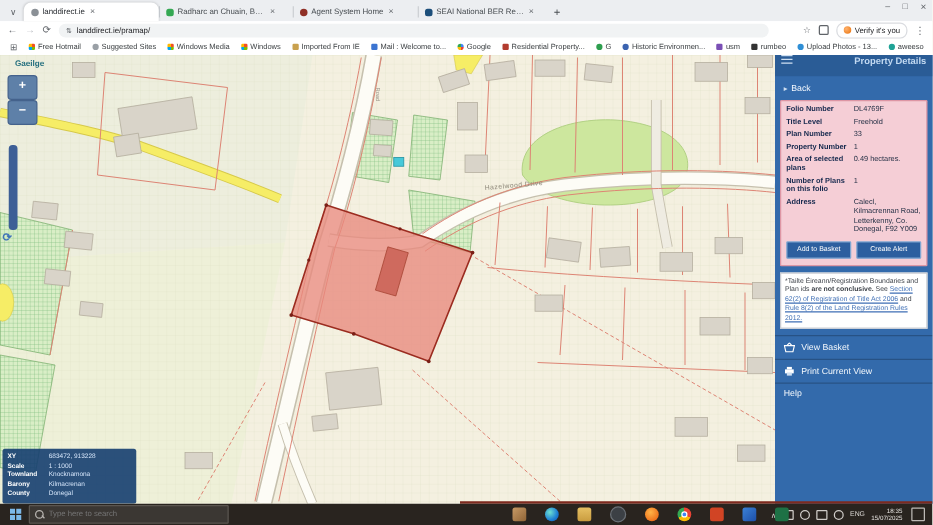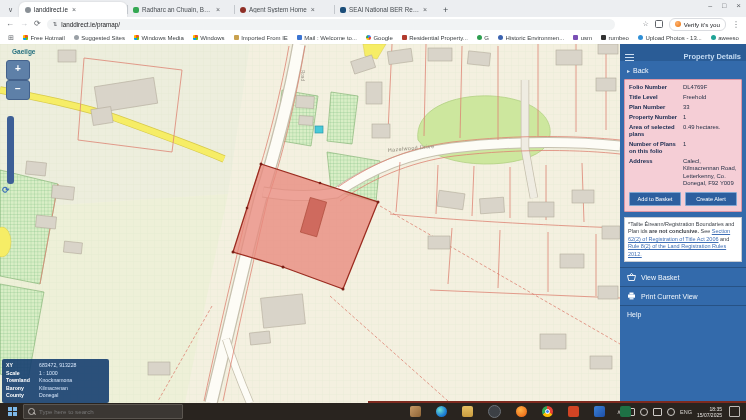--- a/index.html
+++ b/index.html
@@ -65,21 +65,21 @@
   .zslider{position:absolute;left:7px;top:72px;width:7px;height:68px;background:#3d5f96;border-radius:3px;}
   .refresh{position:absolute;left:2px;top:141px;font-size:9px;color:#3f72b8;font-weight:bold;}
   .infobox{position:absolute;left:2px;top:315px;width:99px;background:rgba(21,62,112,.9);
            border-radius:2px;padding:3px 4px;color:#fff;}
   .inforow{display:flex;font-size:5.2px;line-height:1.45;}
   .inforow .k{flex:0 0 33px;font-weight:bold;}
   .inforow .v{color:#d6e6fb;}
   
   .panel{position:absolute;top:44px;left:620px;width:126px;height:359px;background:#336aab;
          border-right:3px solid #27598f;color:#fff;}
-  .p-header{height:17px;background:#2a5c96;display:flex;align-items:flex-end;padding:0 5px;}
+  .p-header{height:17px;background:#2a5c96;display:flex;align-items:flex-start;padding:0 5px;}
   .hamburger{display:flex;flex-direction:column;gap:1.5px;}
   .hamburger i{display:block;width:9px;height:1.4px;background:#cfe0f2;}
   .p-title{margin-left:auto;font-size:7.5px;font-weight:bold;color:#c3daf2;}
   .p-back{display:flex;align-items:center;gap:3px;padding:6px 7px 5px;font-size:7px;color:#f4f9ff;}
   .back-arr{font-size:6px;color:#cfe0f2;}
   .pinkbox{margin:0 4px;background:#f5ced6;border:1px solid #dd96a4;border-radius:1px;
            padding:4px 4px 5px;color:#16294e;}
   .f-row{display:flex;margin-bottom:2.5px;}
   .f-label{flex:0 0 52px;font-size:5.9px;font-weight:bold;line-height:1.25;padding-right:2px;}
   .f-value{flex:1;font-size:5.9px;line-height:1.25;color:#273247;}

